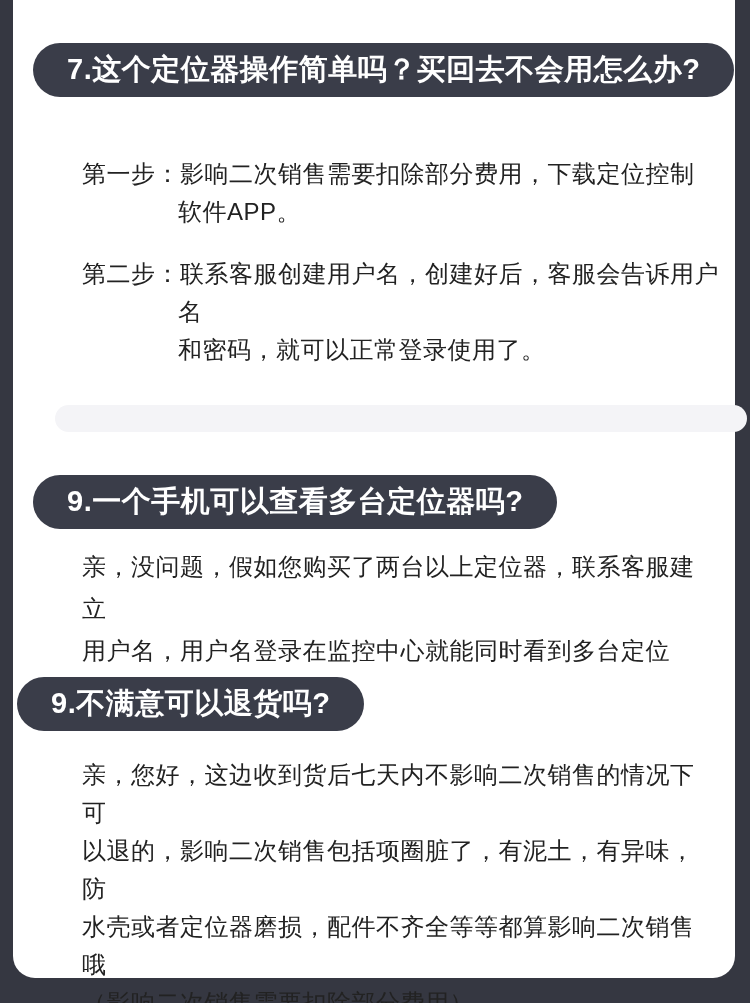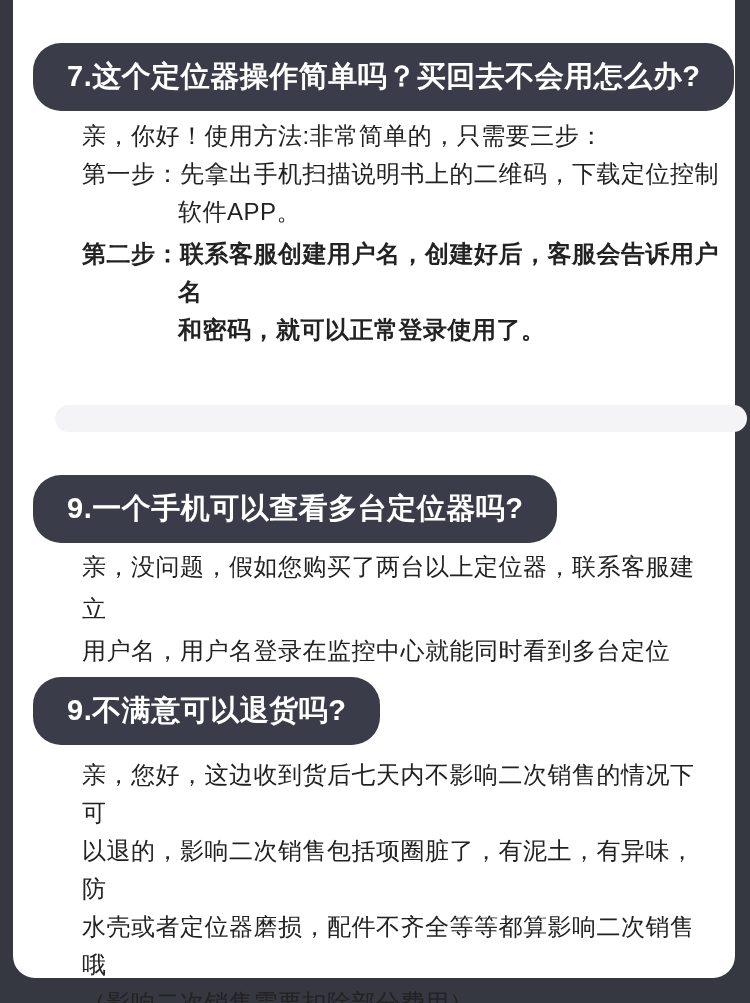--- a/index.html
+++ b/index.html
@@ -14,21 +14,21 @@
     position: absolute;
     left: 13px; top: 0;
     width: 722px; height: 978px;
     background: #ffffff;
     border-radius: 0 0 22px 22px;
   }
   .pill {
     position: absolute;
     display: inline-flex;
     align-items: center;
-    height: 68px;
+    height: 54px;
     background: #3a3d49;
     border-radius: 28px;
     padding: 0 34px;
     color: #ffffff;
     font-size: 29px;
     font-weight: bold;
     letter-spacing: 0.5px;
     white-space: nowrap;
     box-sizing: border-box;
   }
@@ -59,39 +59,38 @@
 </style>
 </head>
 <body>
 
 <div class="card">
 
   <div class="pill" style="left:20px; top:43px;">
     <span>7.这个定位器操作简单吗？买回去不会用怎么办?</span>
   </div>
 
-  <div class="body-text" style="top:117px;">亲，你好！使用方法:非常简单的，只需要三步：</div>
 
-  <div class="body-text hang" style="top:155px;">第一步：先拿出手机扫描说明书上的二维码，下载定位控制
+  <div class="body-text hang" style="top:155px;">第一步：影响二次销售需要扣除部分费用，下载定位控制
 软件APP。</div>
 
-  <div class="body-text hang" style="top:235px;font-weight:bold;">第二步：联系客服创建用户名，创建好后，客服会告诉用户名
+  <div class="body-text hang" style="top:255px;">第二步：联系客服创建用户名，创建好后，客服会告诉用户名
 和密码，就可以正常登录使用了。</div>
 
 
   <div class="divider" style="left:42px;"></div>
 
   <div class="pill" style="left:20px; top:475px;">
     <span>9.一个手机可以查看多台定位器吗?</span>
   </div>
 
   <div class="body-text lh42" style="top:546px;">亲，没问题，假如您购买了两台以上定位器，联系客服建立
 用户名，用户名登录在监控中心就能同时看到多台定位器。</div>
 
-  <div class="pill" style="left:20px; top:677px;">
+  <div class="pill" style="left:4px; top:677px;">
     <span>9.不满意可以退货吗?</span>
   </div>
 
   <div class="body-text" style="top:756px;">亲，您好，这边收到货后七天内不影响二次销售的情况下可
 以退的，影响二次销售包括项圈脏了，有泥土，有异味，防
 水壳或者定位器磨损，配件不齐全等等都算影响二次销售哦
 （影响二次销售需要扣除部分费用）</div>
 
 </div>
 

